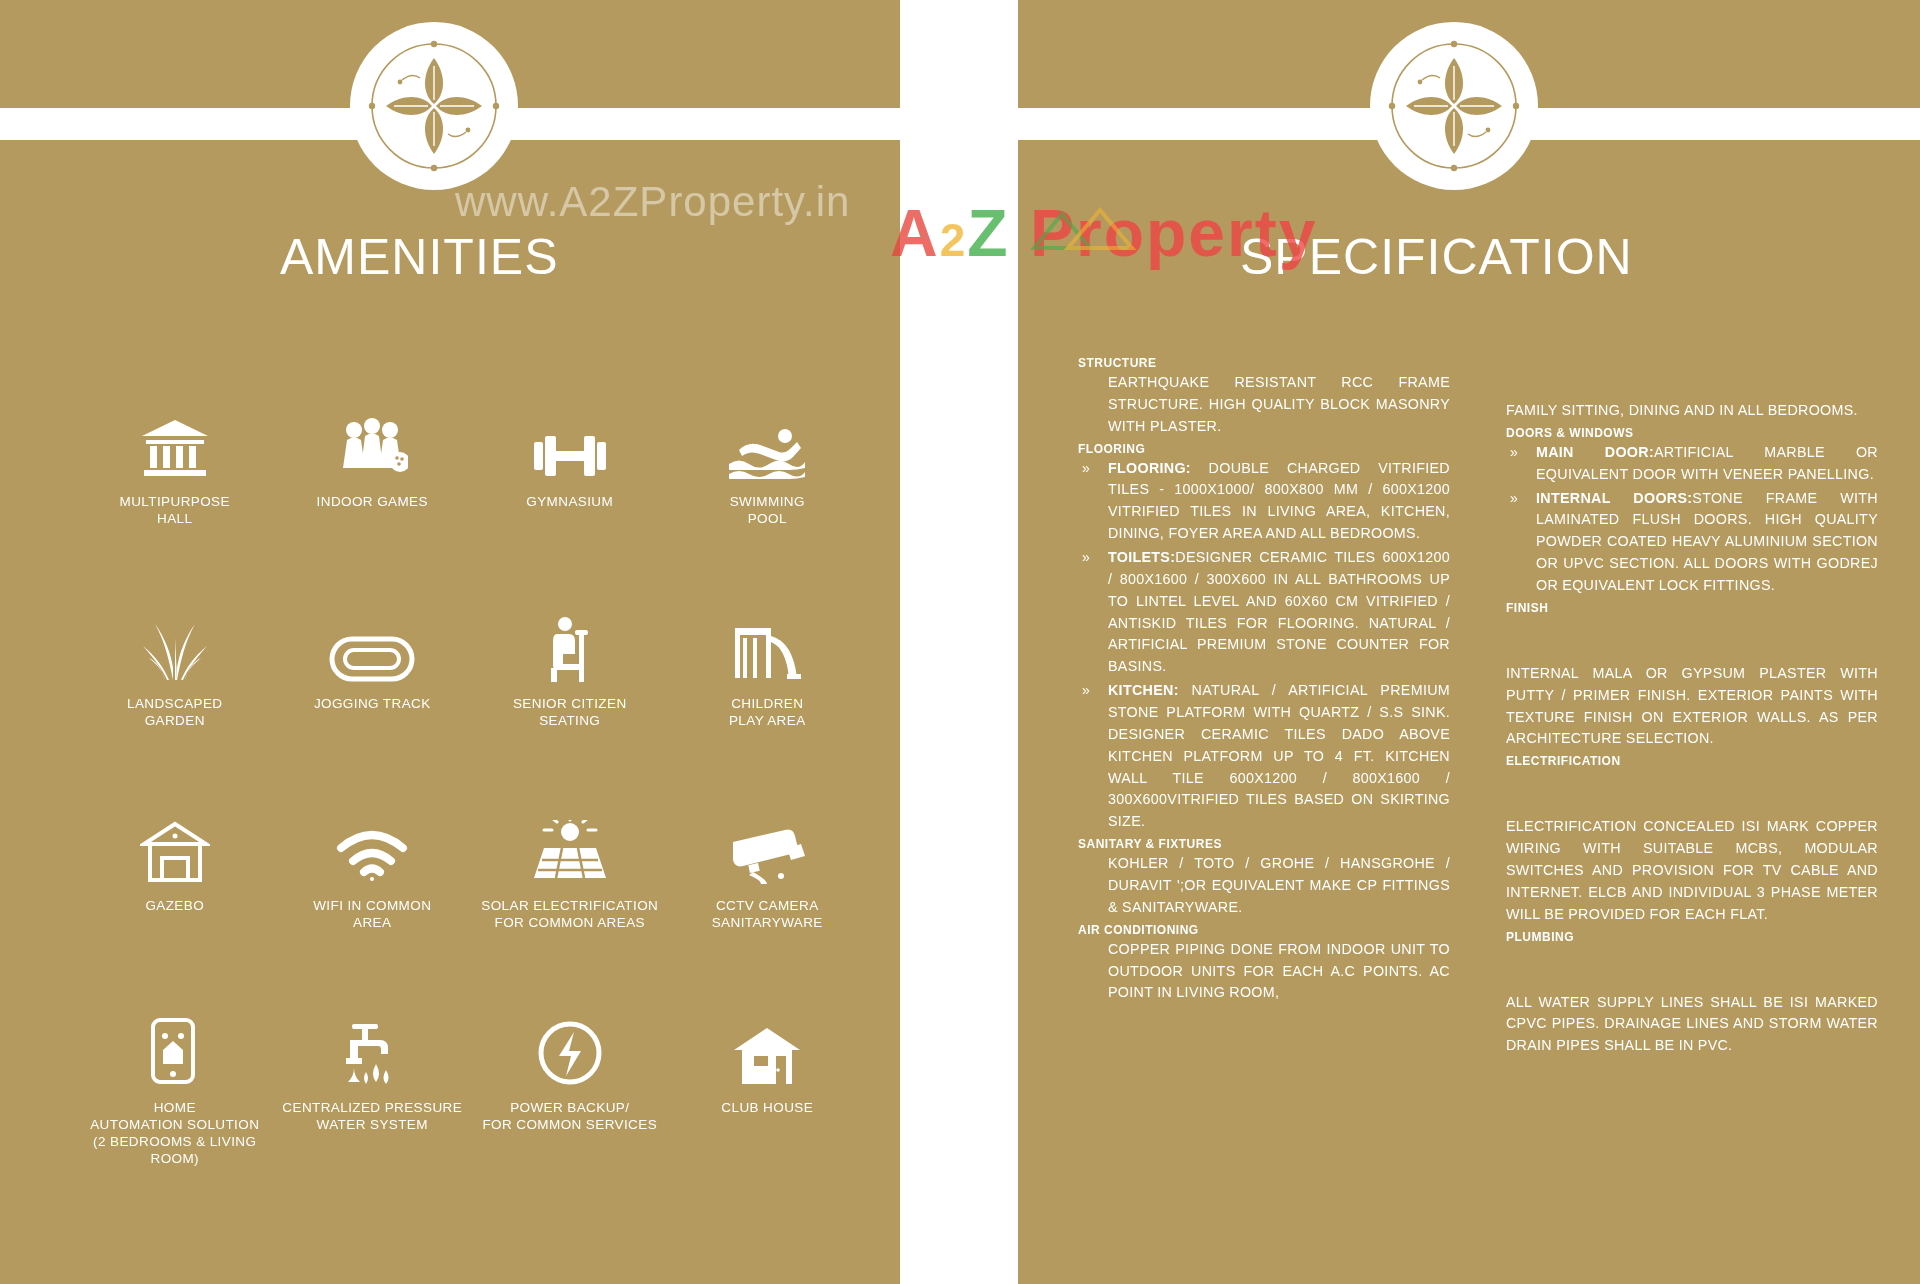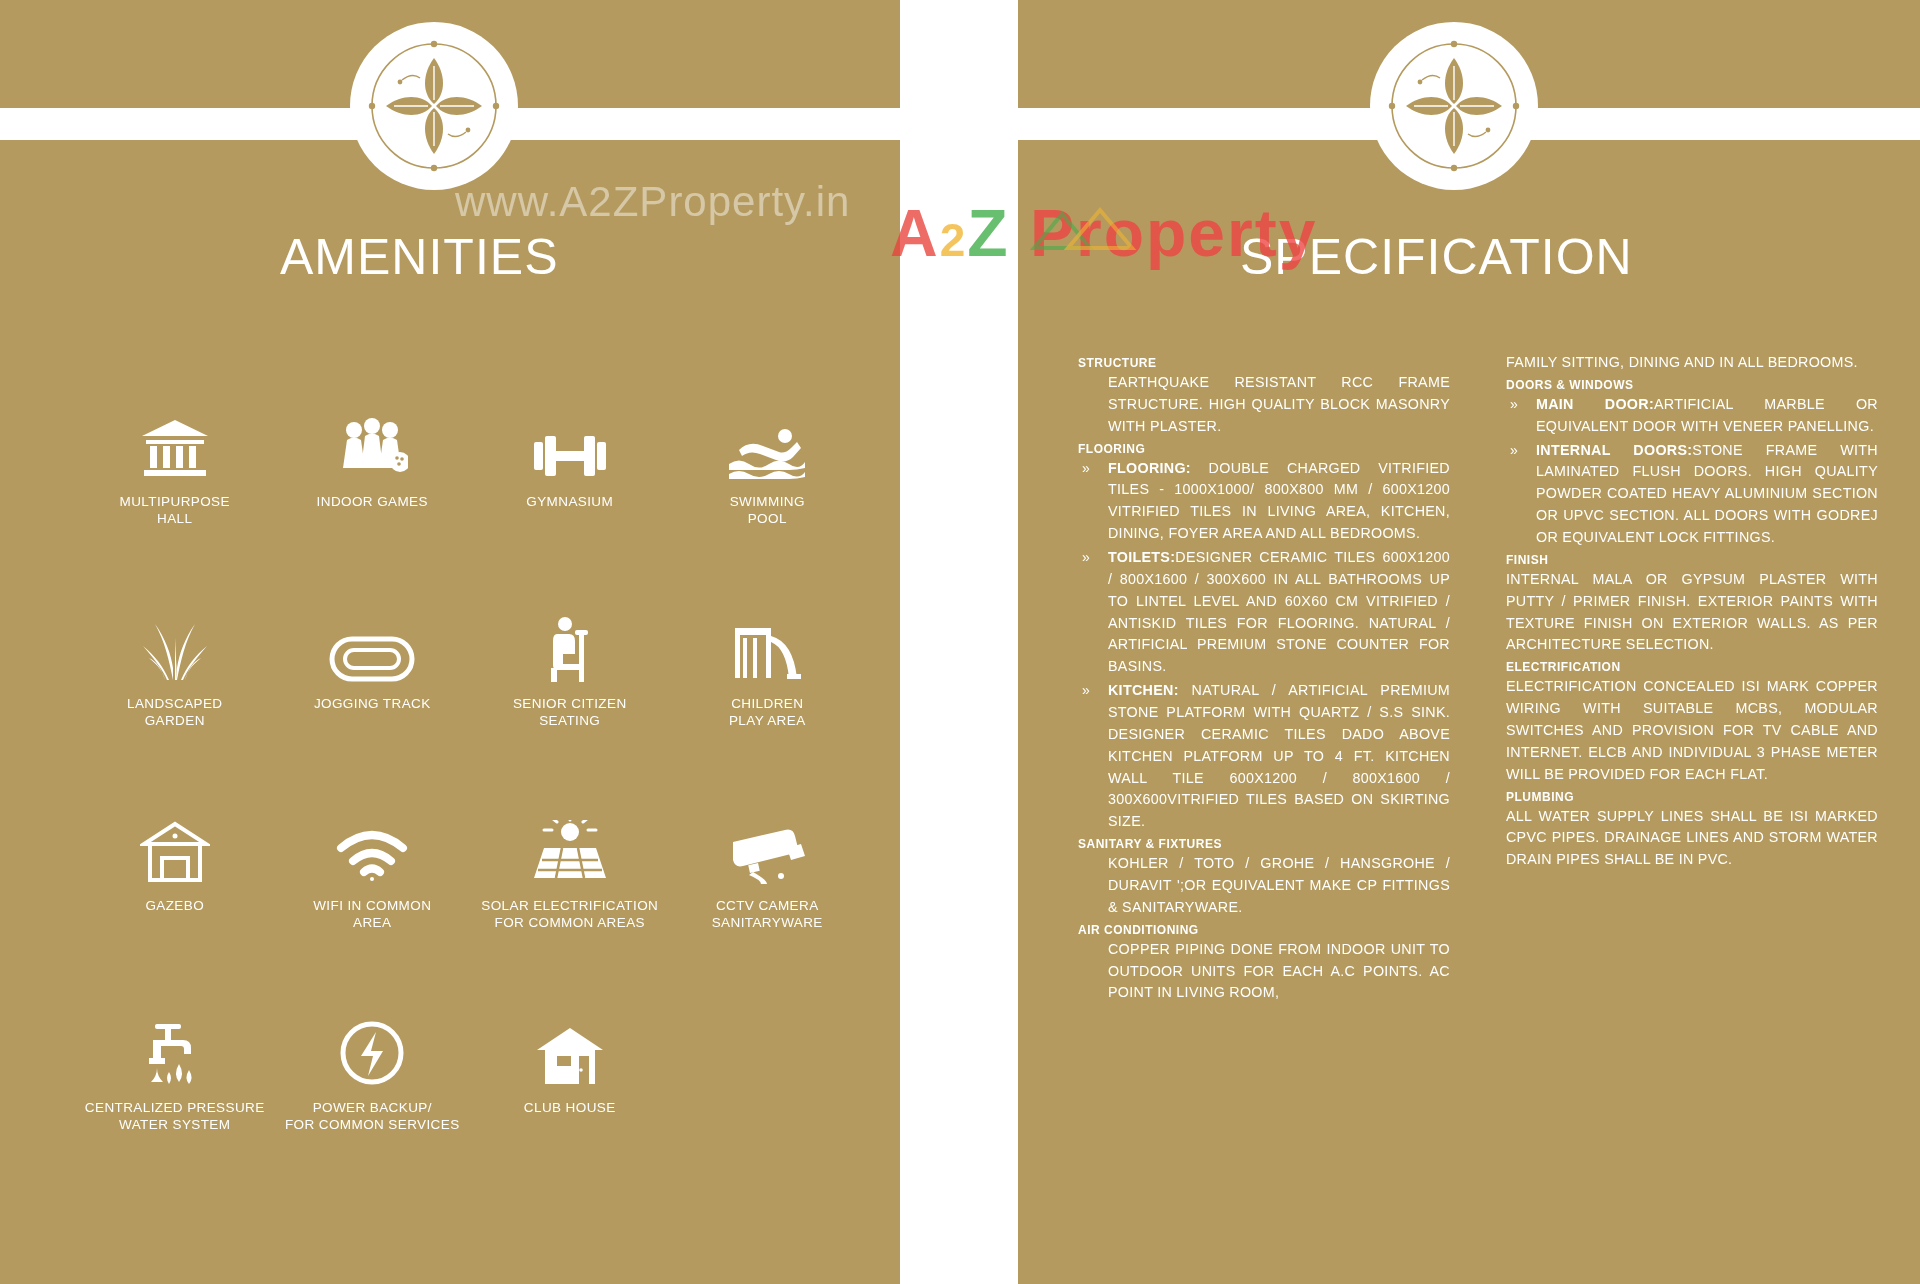--- a/index.html
+++ b/index.html
@@ -158,21 +158,21 @@
     padding-left: 30px;
     margin-bottom: 2px;
   }
   .spec-body.bullet { position: relative; }
   .spec-body.bullet .bul {
     position: absolute;
     left: 4px; top: 0;
     font-size: 14px;
   }
   .spec-body .lead { font-weight: bold; }
-  .spec-body.flush { padding-left: 0; }
+  .spec-body.flush { padding-left: 0; margin-top: 48px; }
 </style>
 </head>
 <body>
 
 <div class="page">
 
   <div class="panel panel-left"></div>
   <div class="panel panel-right"></div>
   <div class="gutter"></div>
   <div class="white-band"></div>
@@ -427,20 +427,34 @@
           <path d="M60 22 l14 -4 4 12 -14 4 Z"></path>
           <rect x="22" y="38" width="10" height="8" transform="rotate(-12 27 42)"></rect>
           <path d="M26 46 q14 8 14 12 h-6 q0 -4 -12 -9 Z"></path>
           <circle cx="54" cy="50" r="3"></circle>
         </svg>
       </div>
       <div class="amen-label">CCTV CAMERA
 SANITARYWARE</div>
     </div>
 
+    <div class="amen-cell">
+      <div class="amen-icon">
+        <svg width="60" height="70" viewBox="0 0 60 70" fill="none" stroke="#ffffff" stroke-width="4">
+          <rect x="8" y="4" width="40" height="62" rx="7"></rect>
+          <path d="M18 34 l10 -9 10 9 v14 h-20 Z" fill="#ffffff" stroke="none"></path>
+          <circle cx="20" cy="20" r="3" fill="#ffffff" stroke="none"></circle>
+          <circle cx="36" cy="20" r="3" fill="#ffffff" stroke="none"></circle>
+          <circle cx="28" cy="58" r="3" fill="#ffffff" stroke="none"></circle>
+        </svg>
+      </div>
+      <div class="amen-label">HOME
+AUTOMATION SOLUTION
+(2 BEDROOMS &amp; LIVING ROOM)</div>
+    </div>
 
     <div class="amen-cell">
       <div class="amen-icon">
         <svg width="72" height="66" viewBox="0 0 72 66" fill="#ffffff">
           <rect x="26" y="6" width="6" height="14"></rect>
           <rect x="16" y="4" width="26" height="5" rx="2"></rect>
           <path d="M14 20 h30 q8 0 8 8 v6 h-7 v-5 q0 -3 -3 -3 H22 v14 h-8 Z"></path>
           <rect x="10" y="38" width="16" height="6"></rect>
           <path d="M18 48 q0 8 -6 14 h12 q-6 -6 -6 -14 Z"></path>
           <path d="M40 44 q6 10 0 18 q-6 -8 0 -18 Z"></path>

